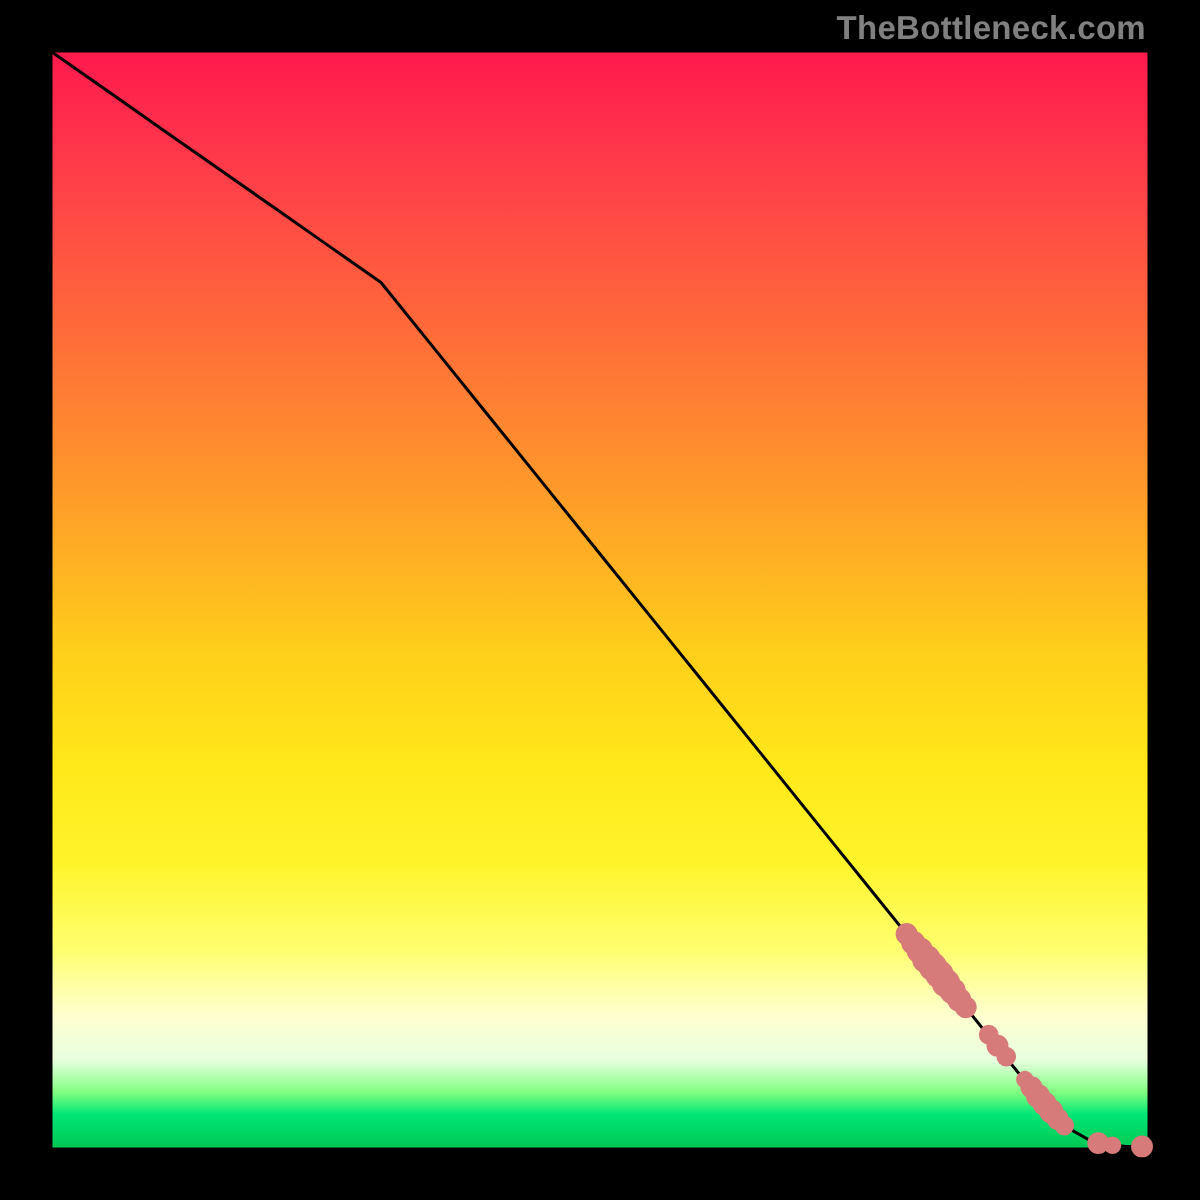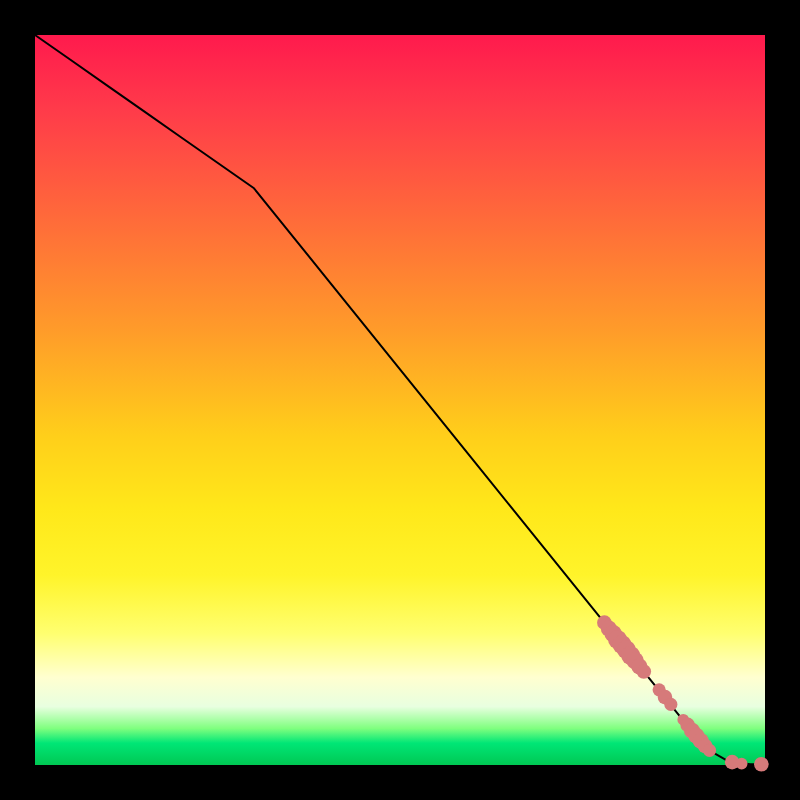--- a/index.html
+++ b/index.html
@@ -68,20 +68,21 @@
   .dot {
     fill: #d67a7a;
     stroke: none;
   }
 </style>
 </head>
 <body>
 
 <div class="frame">
   <div class="plot-area"></div>
+  <div class="attribution">TheBottleneck.com</div>
   <svg class="overlay" viewBox="0 0 100 100" preserveAspectRatio="none">
     <path class="curve" d="M0.00,0.00 L5.00,3.50 L10.00,7.00 L15.00,10.50 L20.00,14.00 L25.00,17.50 L30.00,21.00 L35.00,27.20 L40.00,33.40 L45.00,39.60 L50.00,45.80 L55.00,52.00 L60.00,58.20 L65.00,64.40 L70.00,70.60 L75.00,76.80 L80.00,83.00 L85.00,89.20 L90.00,95.40 L92.00,97.80 L95.00,99.50 L98.00,99.90 L100.00,99.90" vector-effect="non-scaling-stroke"></path>
     <g>
         <circle cx="78.00" cy="80.50" r="1.00" class="dot"></circle>
         <circle cx="78.60" cy="81.30" r="1.10" class="dot"></circle>
         <circle cx="79.20" cy="82.00" r="1.20" class="dot"></circle>
         <circle cx="79.80" cy="82.80" r="1.30" class="dot"></circle>
         <circle cx="80.40" cy="83.50" r="1.30" class="dot"></circle>
         <circle cx="81.00" cy="84.20" r="1.30" class="dot"></circle>
         <circle cx="81.60" cy="85.00" r="1.30" class="dot"></circle>

